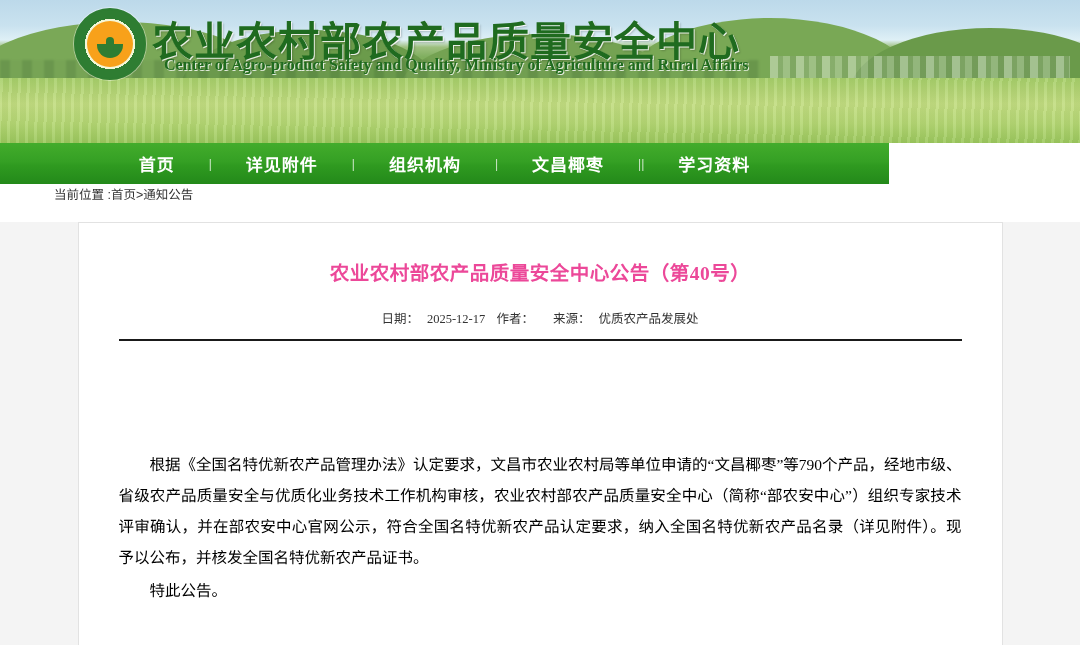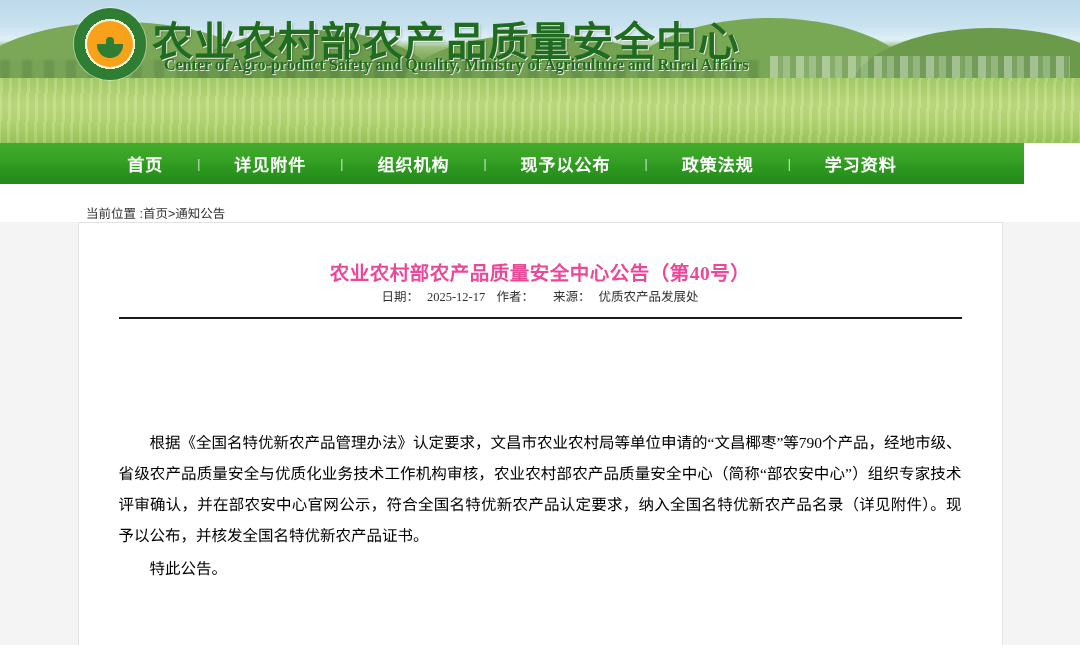--- a/index.html
+++ b/index.html
@@ -110,21 +110,21 @@
     font-family: "Liberation Serif", serif;
     font-weight: bold;
     font-size: 16px;
     color: #1f6b1f;
     text-shadow: 1px 1px 0 rgba(255,255,255,0.8);
     white-space: nowrap;
   }
 
   
   .nav {
-    width: 1024px;
+    width: 889px;
     height: 41px;
     background: linear-gradient(to bottom, #43ac2c 0%, #35a024 45%, #2f9a20 55%, #23891a 100%);
     display: flex;
     align-items: center;
     justify-content: center;
     gap: 0;
   }
   .nav-item {
     color: #ffffff;
     font-family: "Liberation Serif", serif;
@@ -138,22 +138,22 @@
   .nav-sep {
     color: rgba(255,255,255,0.75);
     font-size: 12px;
     user-select: none;
   }
 
   
   .crumb {
     height: 38px;
     display: flex;
-    align-items: flex-end;
-    padding-left: 86px;
+    align-items: flex-start;
+    padding-left: 54px;
     font-size: 12.5px;
     color: #333;
     font-family: "Liberation Sans", sans-serif;
   }
 
   
   .page-body {
     position: relative;
     width: 1080px;
     background: #f4f4f4;
@@ -177,20 +177,21 @@
     font-size: 19.5px;
     color: #ec4899;
     letter-spacing: 0.5px;
     margin: 8px 0 0 0;
   }
   .art-meta {
     text-align: center;
     font-family: "Liberation Serif", serif;
     font-size: 12.5px;
     color: #333;
+    margin-top: 22px;
   }
   .art-meta span { margin: 0 4px; }
   .divider {
     margin-top: 12px;
     border-top: 2px solid #1a1a1a;
   }
   .art-spacer { height: 108px; }
   .art-p {
     font-family: "Liberation Serif", serif;
     font-size: 15.5px;
@@ -223,23 +224,22 @@
   <div class="banner-sub">Center of Agro-product Safety and Quality, Ministry of Agriculture and Rural Affairs</div>
 </div>
 
 <nav class="nav">
   <span class="nav-item">首页</span>
   <span class="nav-sep">|</span>
   <span class="nav-item">详见附件</span>
   <span class="nav-sep">|</span>
   <span class="nav-item">组织机构</span>
   <span class="nav-sep">|</span>
-  <span class="nav-item">现予以公布</span>
-  <span class="nav-sep">|</span>
-  <span class="nav-item">政策法规</span>
+  <span class="nav-item">文昌椰枣</span>
+  <span class="nav-sep">|</span>
   <span class="nav-sep">|</span>
   <span class="nav-item">学习资料</span>
 </nav>
 
 <div class="crumb">
   <span>当前位置 :首页&gt;通知公告</span>
 </div>
 
 <div class="page-body">
   <article class="article">

